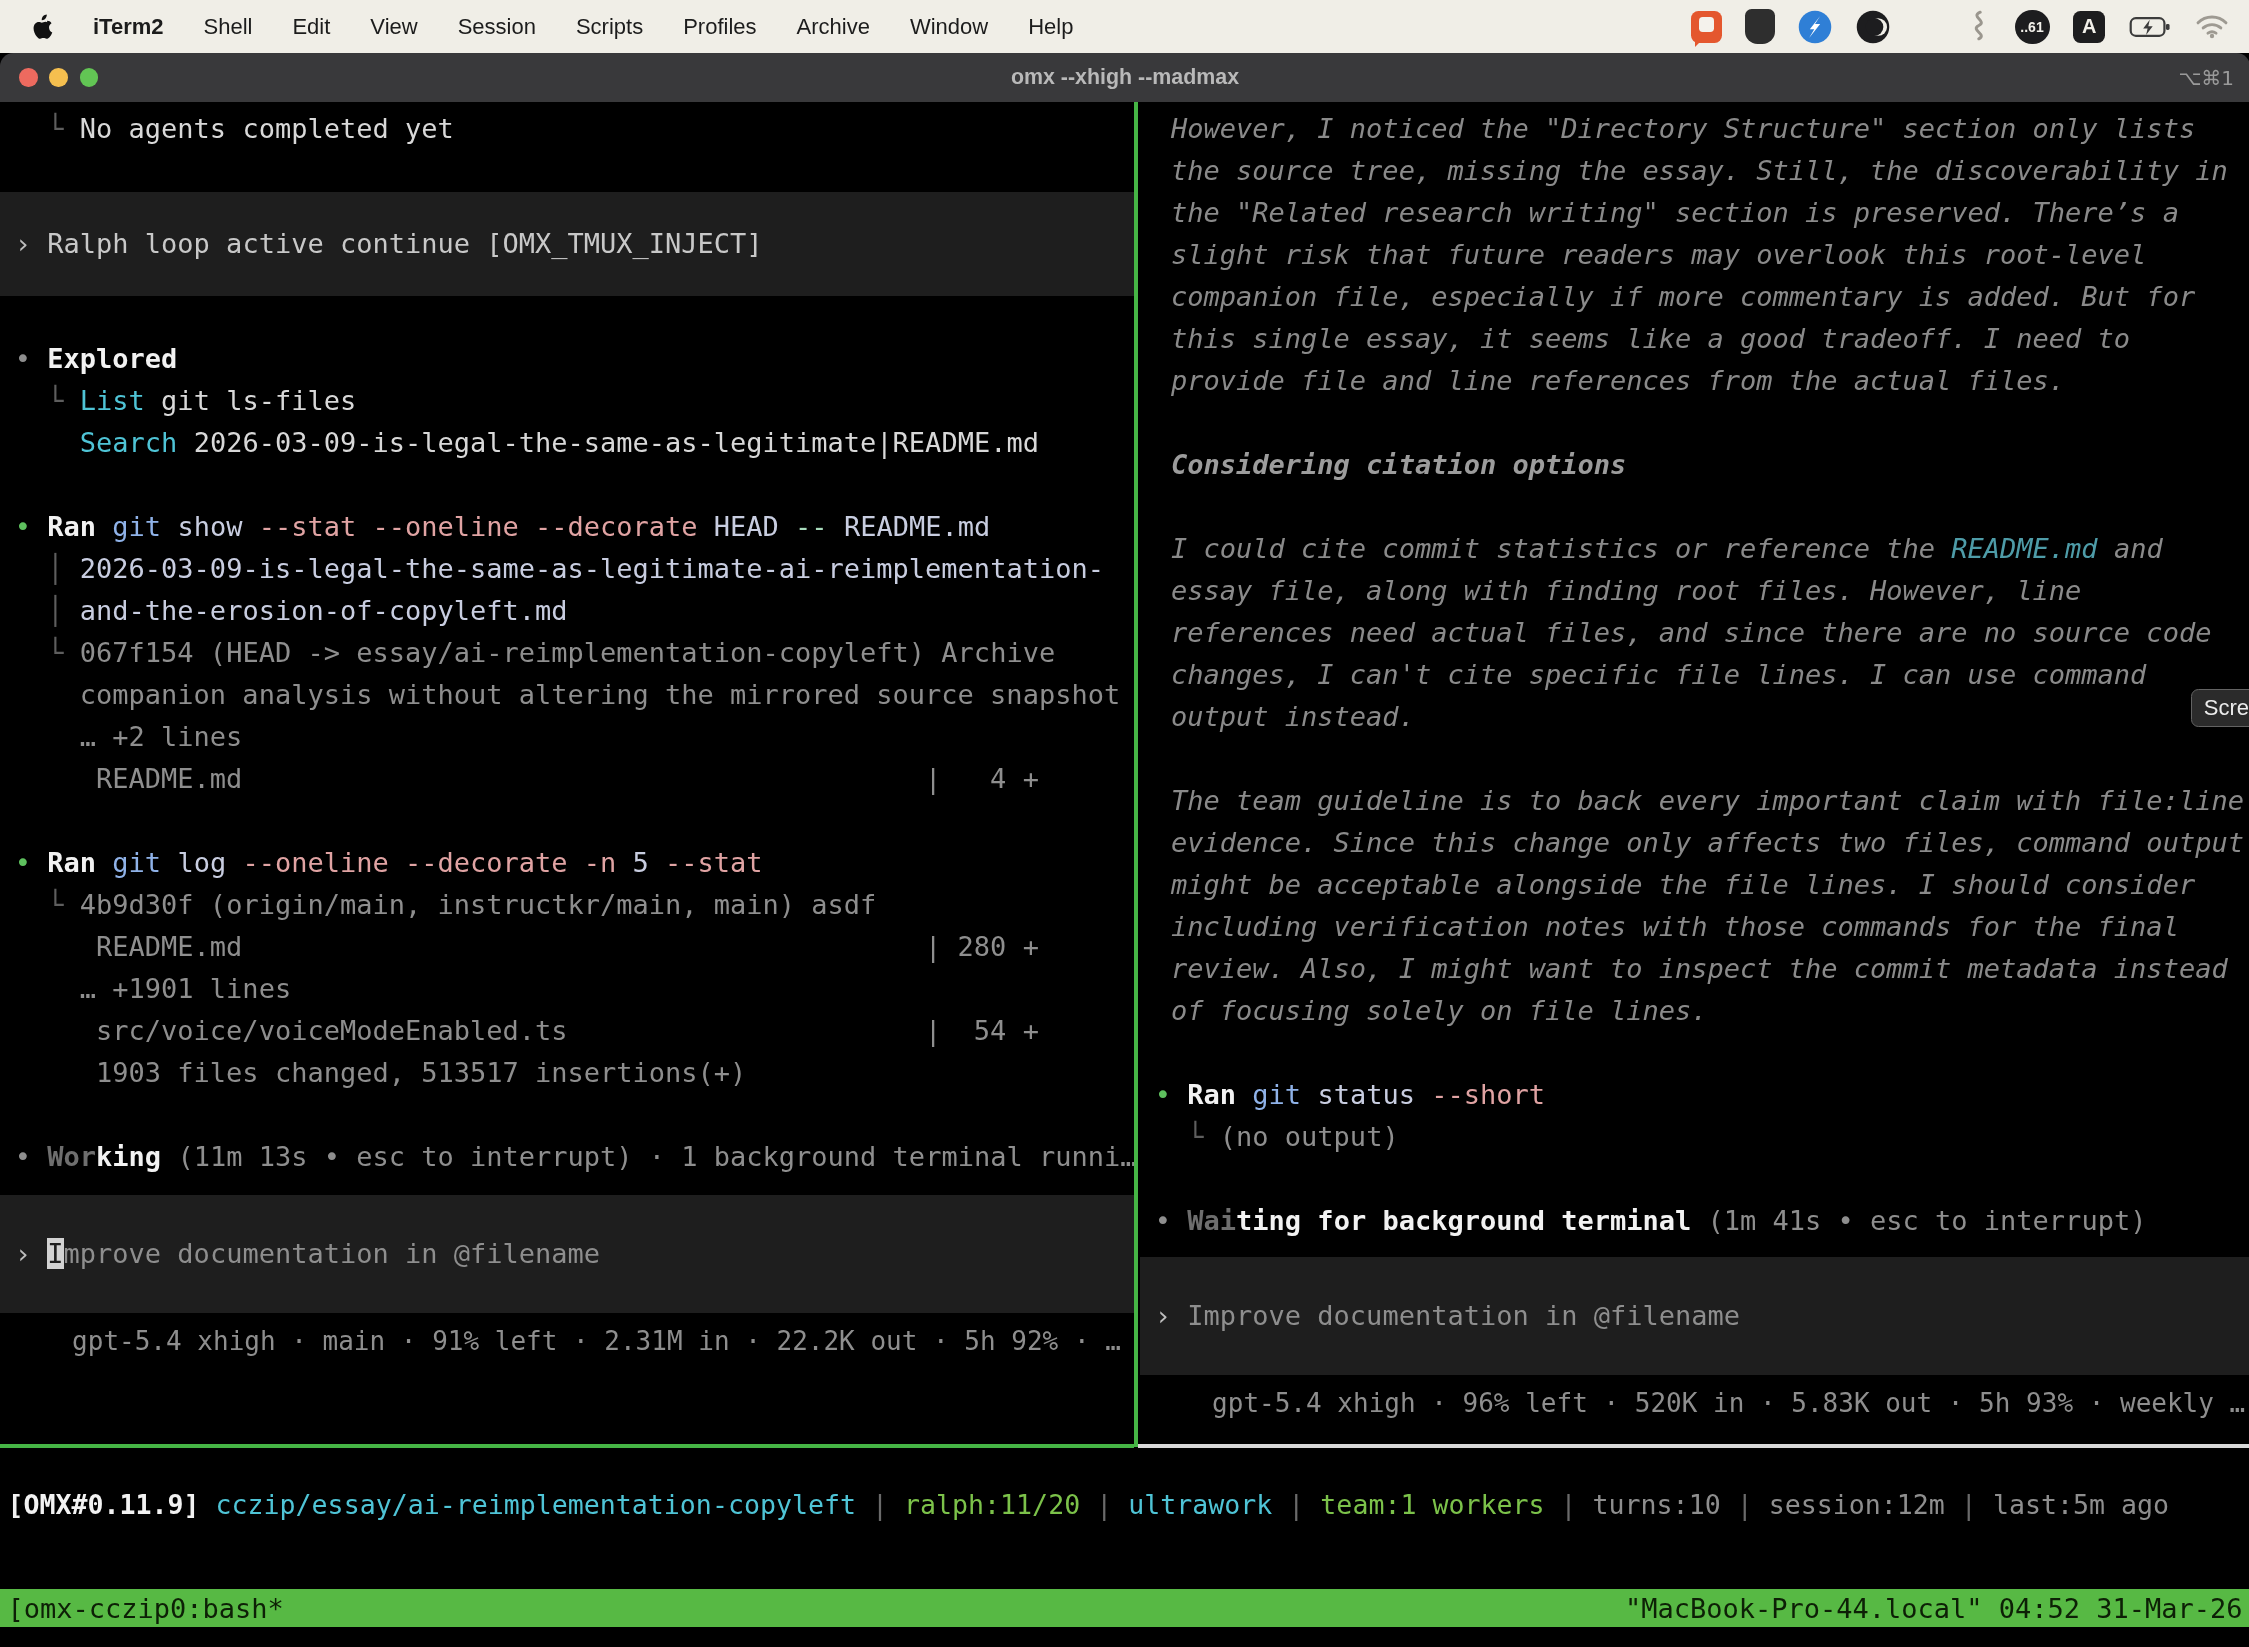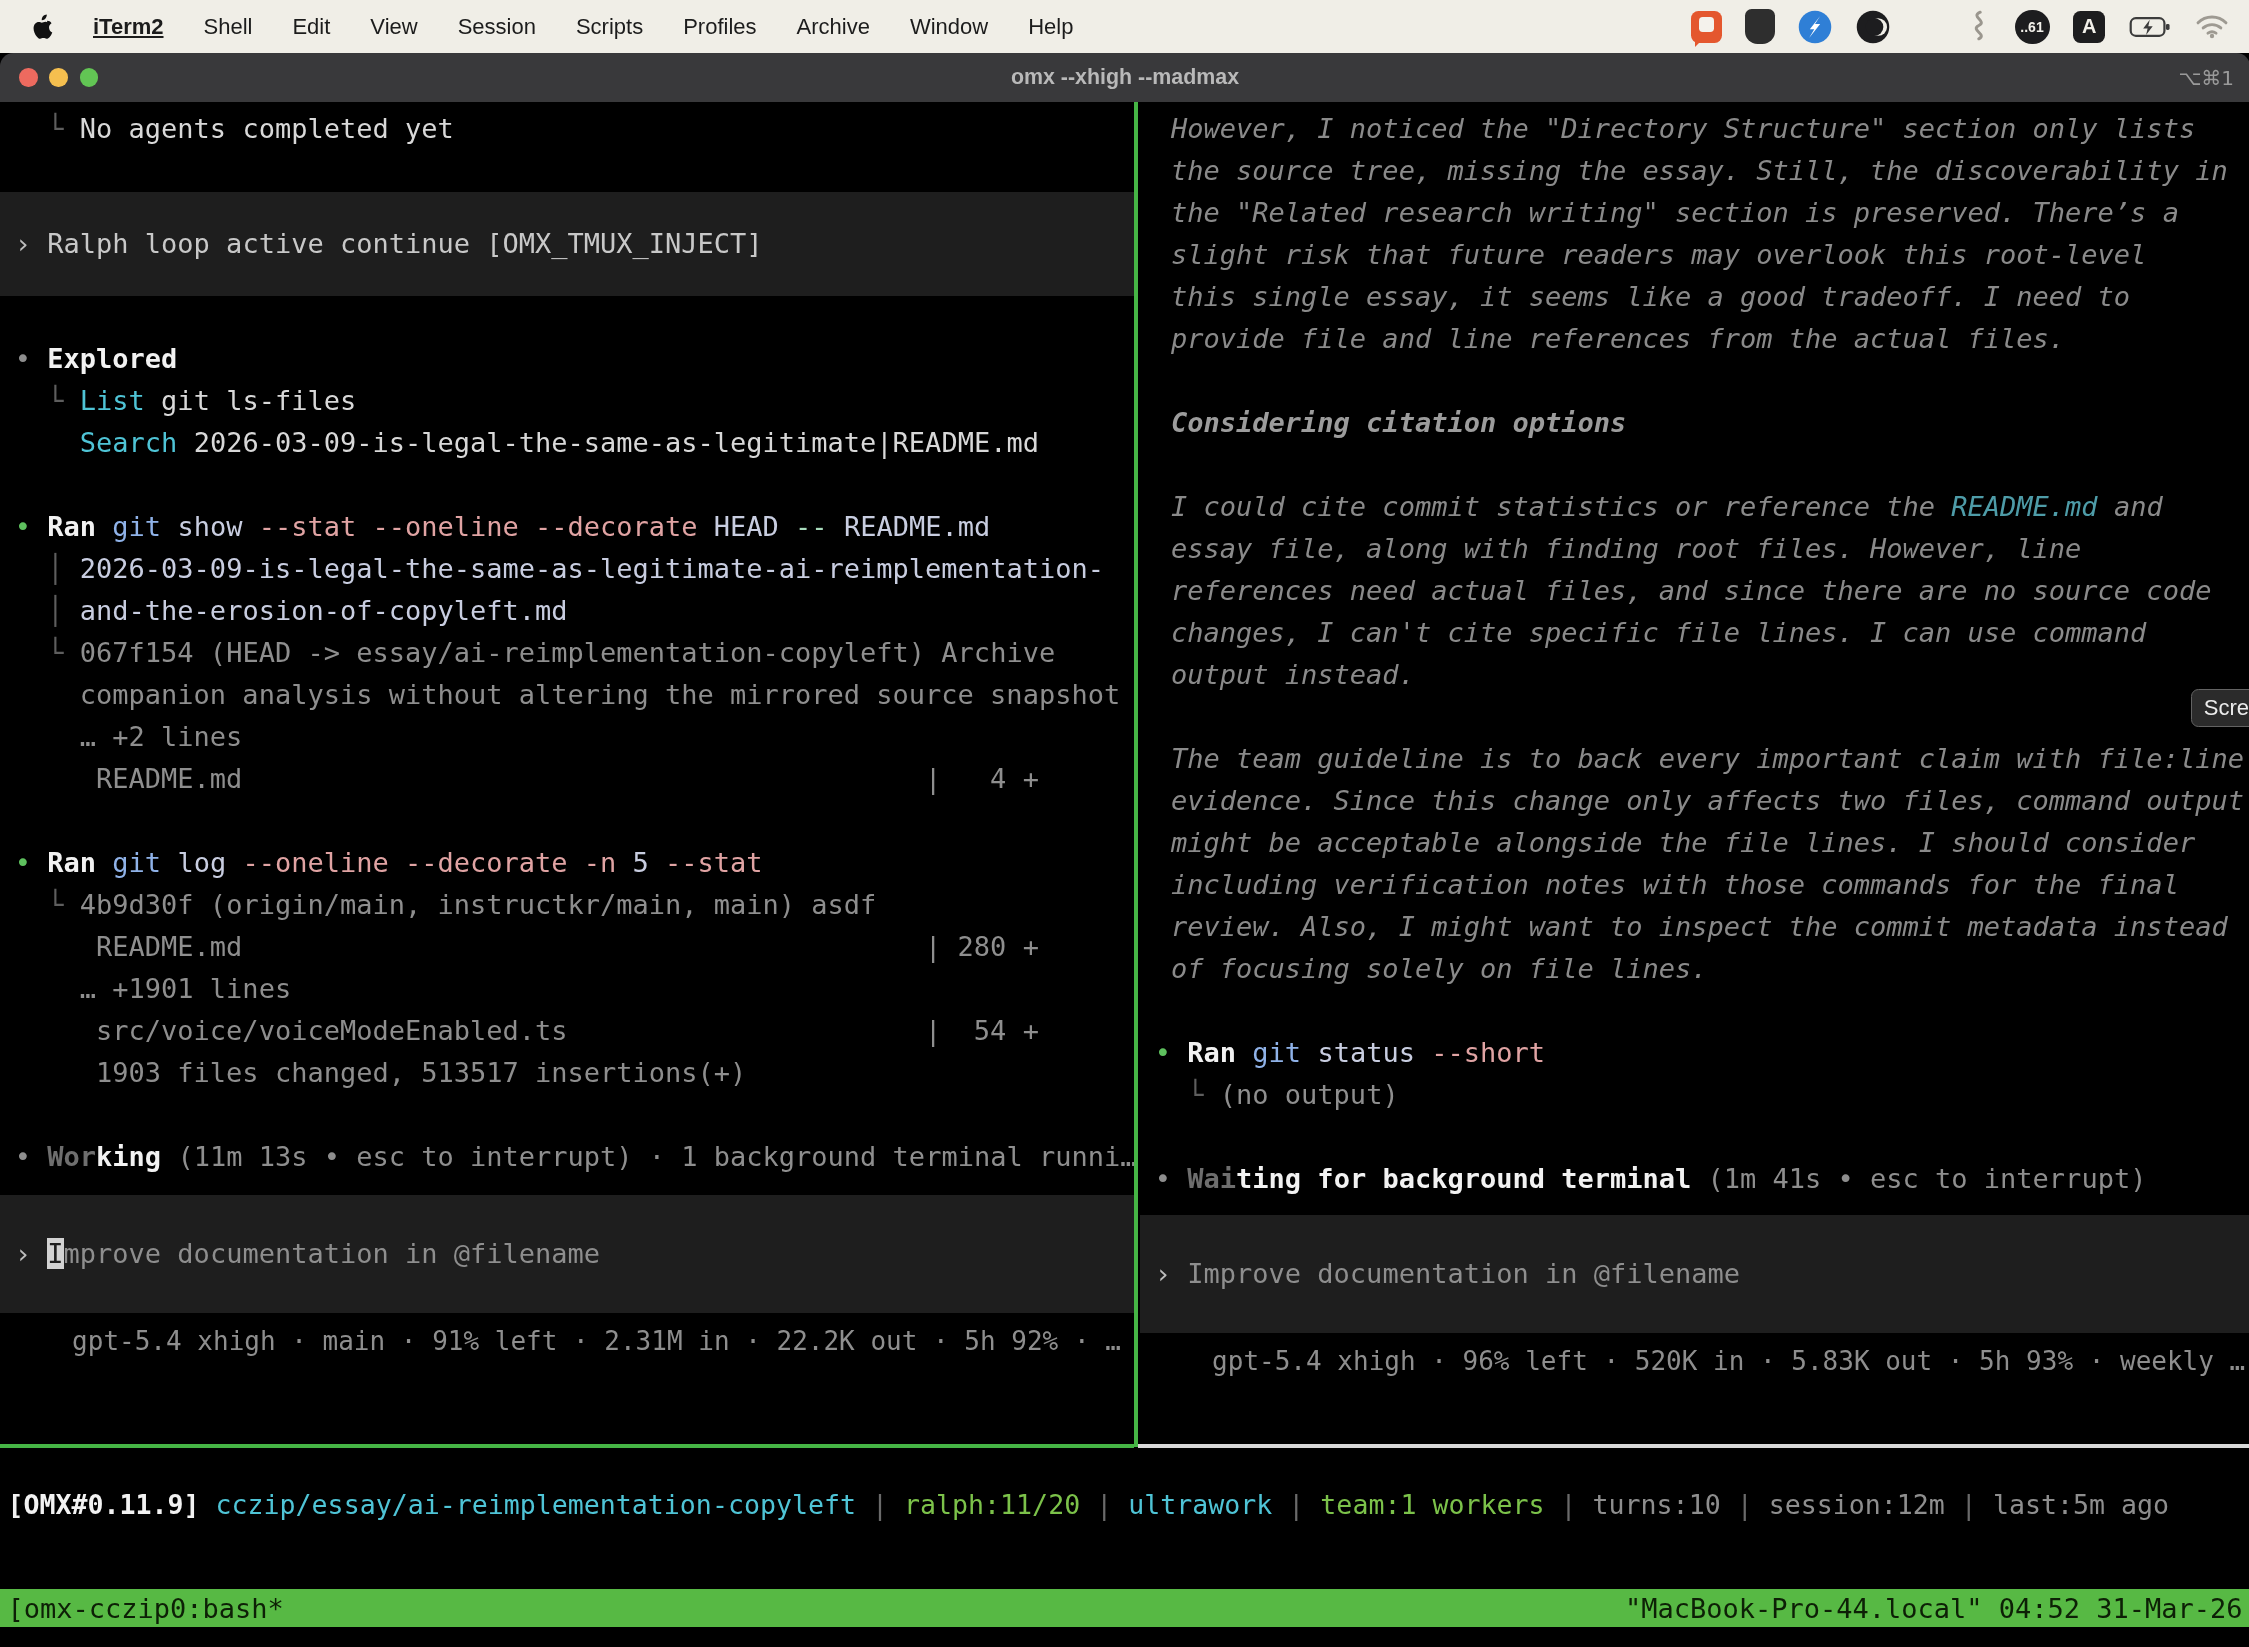--- a/index.html
+++ b/index.html
@@ -6,21 +6,21 @@
   body{
     width:2250px;height:1648px;background:#000;overflow:hidden;position:relative;
     font-family:"DejaVu Sans Mono",monospace;
   }
   
   .menu-bar{position:absolute;top:0;left:0;width:2250px;height:53px;background:#f0eee7;
     display:flex;align-items:center;font-family:"Liberation Sans",sans-serif;color:#1c1c1c;}
   .apple{margin-left:31px;display:flex;align-items:center;}
   .menu-items{display:flex;gap:40px;margin-left:40px;font-size:22px;}
   .menu-item{cursor:default;}
-  .app-name{font-weight:bold;text-decoration:underline;}
+  .app-name{font-weight:bold;}
   .menu-status{margin-left:auto;display:flex;align-items:center;gap:23.6px;margin-right:20.7px;}
   .ic{display:flex;align-items:center;justify-content:center;}
   .ic-rec{width:31px;height:32px;background:#e4572e;border-radius:7.4px;position:relative;}
   .ic-rec .inner{width:14.8px;height:14.8px;background:#f4f2ec;border-radius:3.7px;position:absolute;top:6.6px;left:8px;}
   .ic-rec .tail{position:absolute;bottom:-4.4px;left:4.4px;width:0;height:0;border-left:7.4px solid #e4572e;border-bottom:7.4px solid transparent;}
   .ic-shield{width:29.5px;height:35px;background:#2e2e2e;border-radius:6.6px 6.6px 12.5px 12.5px;display:grid;
     grid-template-columns:repeat(3,5.9px);grid-template-rows:repeat(3,5.9px);gap:2.2px;align-content:center;justify-content:center;}
   .ic-shield i{background:#dad8d2;border-radius:1.5px;}
   .ic-badge61{width:35px;height:34px;background:#1d1d1f;border-radius:17px;color:#f2f0ea;
     font-size:14px;font-weight:bold;display:flex;align-items:center;justify-content:center;letter-spacing:0;}
@@ -215,20 +215,21 @@
     <div class="statusline">
       <div class="tl"><span class="c-g">  gpt-5.4 xhigh · main · 91% left · 2.31M in · 22.2K out · 5h 92% · …</span></div>
     </div>
   </div>
 <div class="divider-v"></div>
 <div class="pane" id="pane-right">
     <div class="tl"><span class="c-it"> However, I noticed the "Directory Structure" section only lists</span></div>
     <div class="tl"><span class="c-it"> the source tree, missing the essay. Still, the discoverability in</span></div>
     <div class="tl"><span class="c-it"> the "Related research writing" section is preserved. There’s a</span></div>
     <div class="tl"><span class="c-it"> slight risk that future readers may overlook this root-level</span></div>
+    <div class="tl"><span class="c-it"> companion file, especially if more commentary is added. But for</span></div>
     <div class="tl"><span class="c-it"> this single essay, it seems like a good tradeoff. I need to</span></div>
     <div class="tl"><span class="c-it"> provide file and line references from the actual files.</span></div>
     <div class="tl"></div>
     <div class="tl"><span class="c-itb"> Considering citation options</span></div>
     <div class="tl"></div>
     <div class="tl"><span class="c-it"> I could cite commit statistics or reference the </span><span class="c-teal">README.md</span><span class="c-it"> and</span></div>
     <div class="tl"><span class="c-it"> essay file, along with finding root files. However, line</span></div>
     <div class="tl"><span class="c-it"> references need actual files, and since there are no source code</span></div>
     <div class="tl"><span class="c-it"> changes, I can't cite specific file lines. I can use command</span></div>
     <div class="tl"><span class="c-it"> output instead.</span></div>

